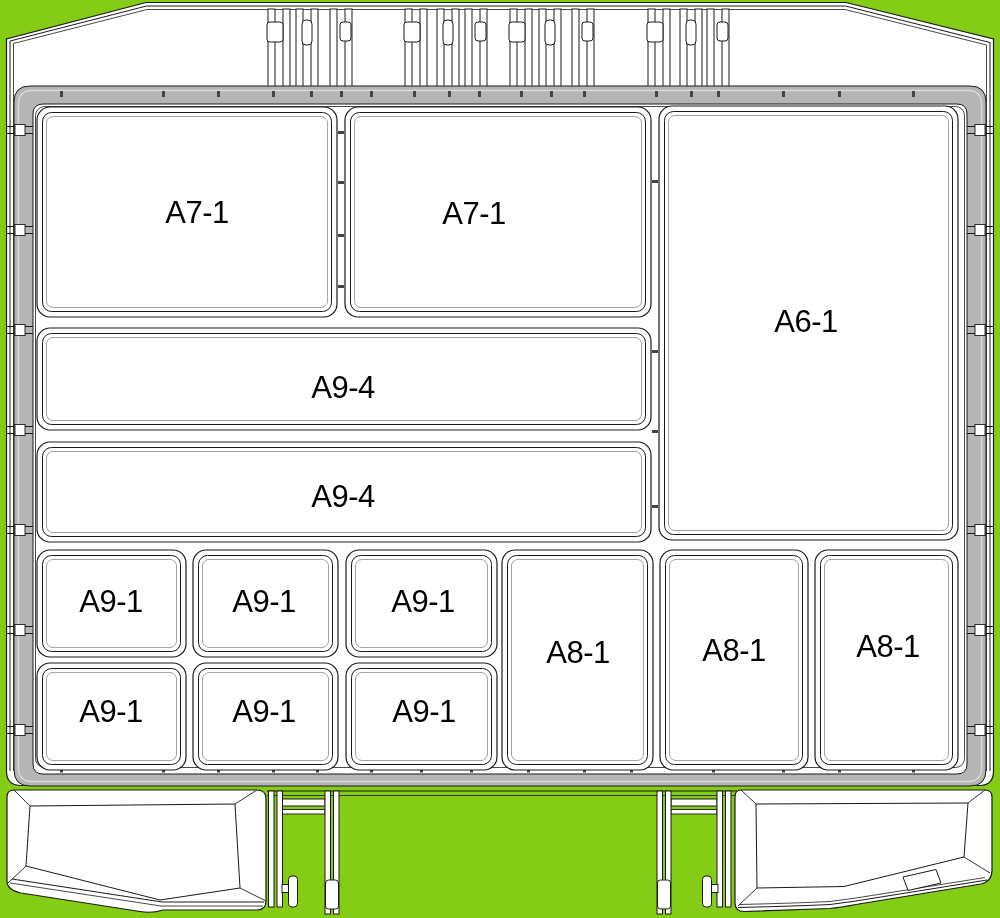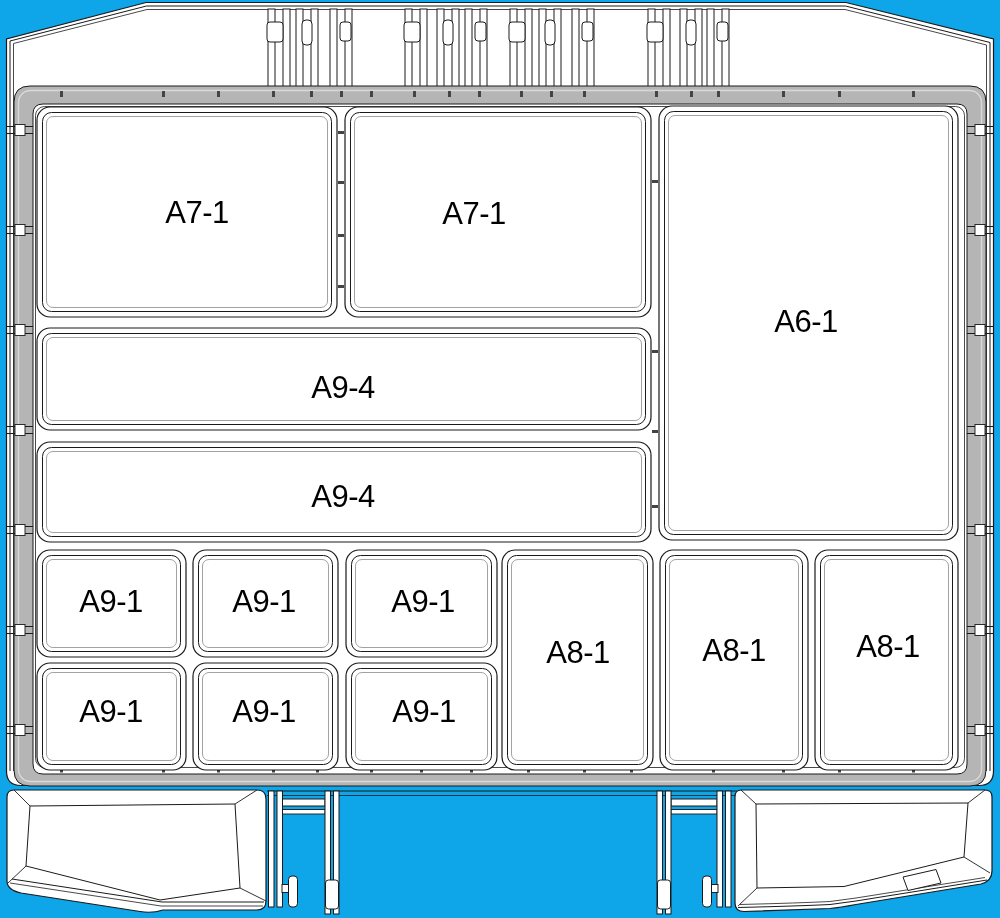--- a/index.html
+++ b/index.html
@@ -1,16 +1,16 @@
 <!DOCTYPE html>
 <html><head>
 <meta charset="utf-8">
 <style>
   html,body{margin:0;padding:0;background:#ffffff;}
-  .stage{position:relative;width:1000px;height:918px;background:#0ea5e9;overflow:hidden;}
+  .stage{position:relative;width:1000px;height:918px;background:#84cc16;overflow:hidden;}
   svg{display:block;}
   text.comp-label{
     font-family:"Liberation Sans", sans-serif;
     letter-spacing:-0.5px;
   }
 </style>
 </head>
 <body>
 
 <div class="stage">

